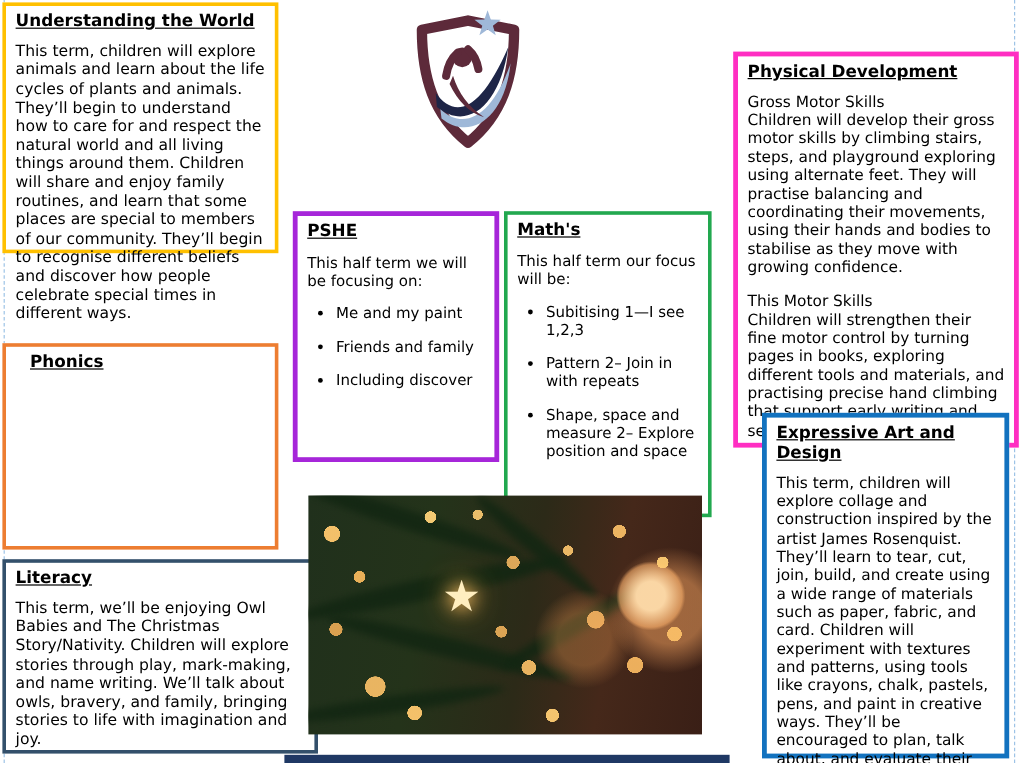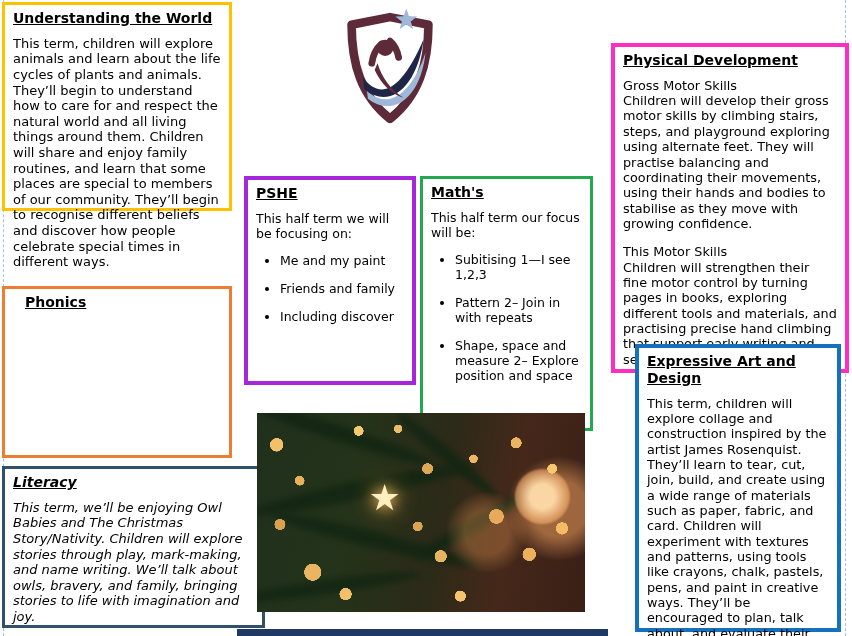--- a/index.html
+++ b/index.html
@@ -57,21 +57,21 @@
 
   <div class="box" style="left: 2px; top: 2px; width: 230px; height: 209px; border-width: 3px; border-color: rgb(255, 192, 0);">
     <h2>Understanding the World</h2>
     <p>This term, children will explore animals and learn about the life cycles of plants and animals. They’ll begin to understand how to care for and respect the natural world and all living things around them. Children will share and enjoy family routines, and learn that some places are special to members of our community. They’ll begin to recognise different beliefs and discover how people celebrate special times in different ways.</p>
   </div>
 
   <div class="box" style="left: 2px; top: 286px; width: 230px; height: 172px; border-width: 3px; border-color: rgb(237, 125, 49); padding-left: 20px;">
     <h2>Phonics</h2>
   </div>
 
-  <div class="box" style="left: 2px; top: 466px; width: 263px; height: 162px; border-width: 3px; border-color: rgb(51, 80, 107); font-style: italic;">
+  <div class="box" style="left: 2px; top: 466px; width: 263px; height: 162px; border-width: 3px; border-color: rgb(51, 80, 107);">
     <h2>Literacy</h2>
     <p>This term, we’ll be enjoying Owl Babies and The Christmas Story/Nativity. Children will explore stories through play, mark-making, and name writing. We’ll talk about owls, bravery, and family, bringing stories to life with imagination and joy.</p>
   </div>
 
   <svg id="logo" viewBox="0 0 100 124">
     <path d="M50 9 L90 17 C90 58 80 91 50 115 C20 91 10 58 10 17 Z" fill="#ffffff" stroke="#5d2a3a" stroke-width="9" stroke-linejoin="round"></path>
     <path d="M22 72 C38 94 60 90 85 32 C78 82 50 106 23 84 Z" fill="#1e2547"></path>
     <path d="M26 86 C48 106 72 90 87 46 C82 94 52 114 27 94 Z" fill="#9fb8d8"></path>
     <circle cx="45" cy="41" r="8.5" fill="#5d2a3a"></circle>
     <path d="M31 57 Q33 44 41 37" stroke="#5d2a3a" stroke-width="7" stroke-linecap="round" fill="none"></path>

